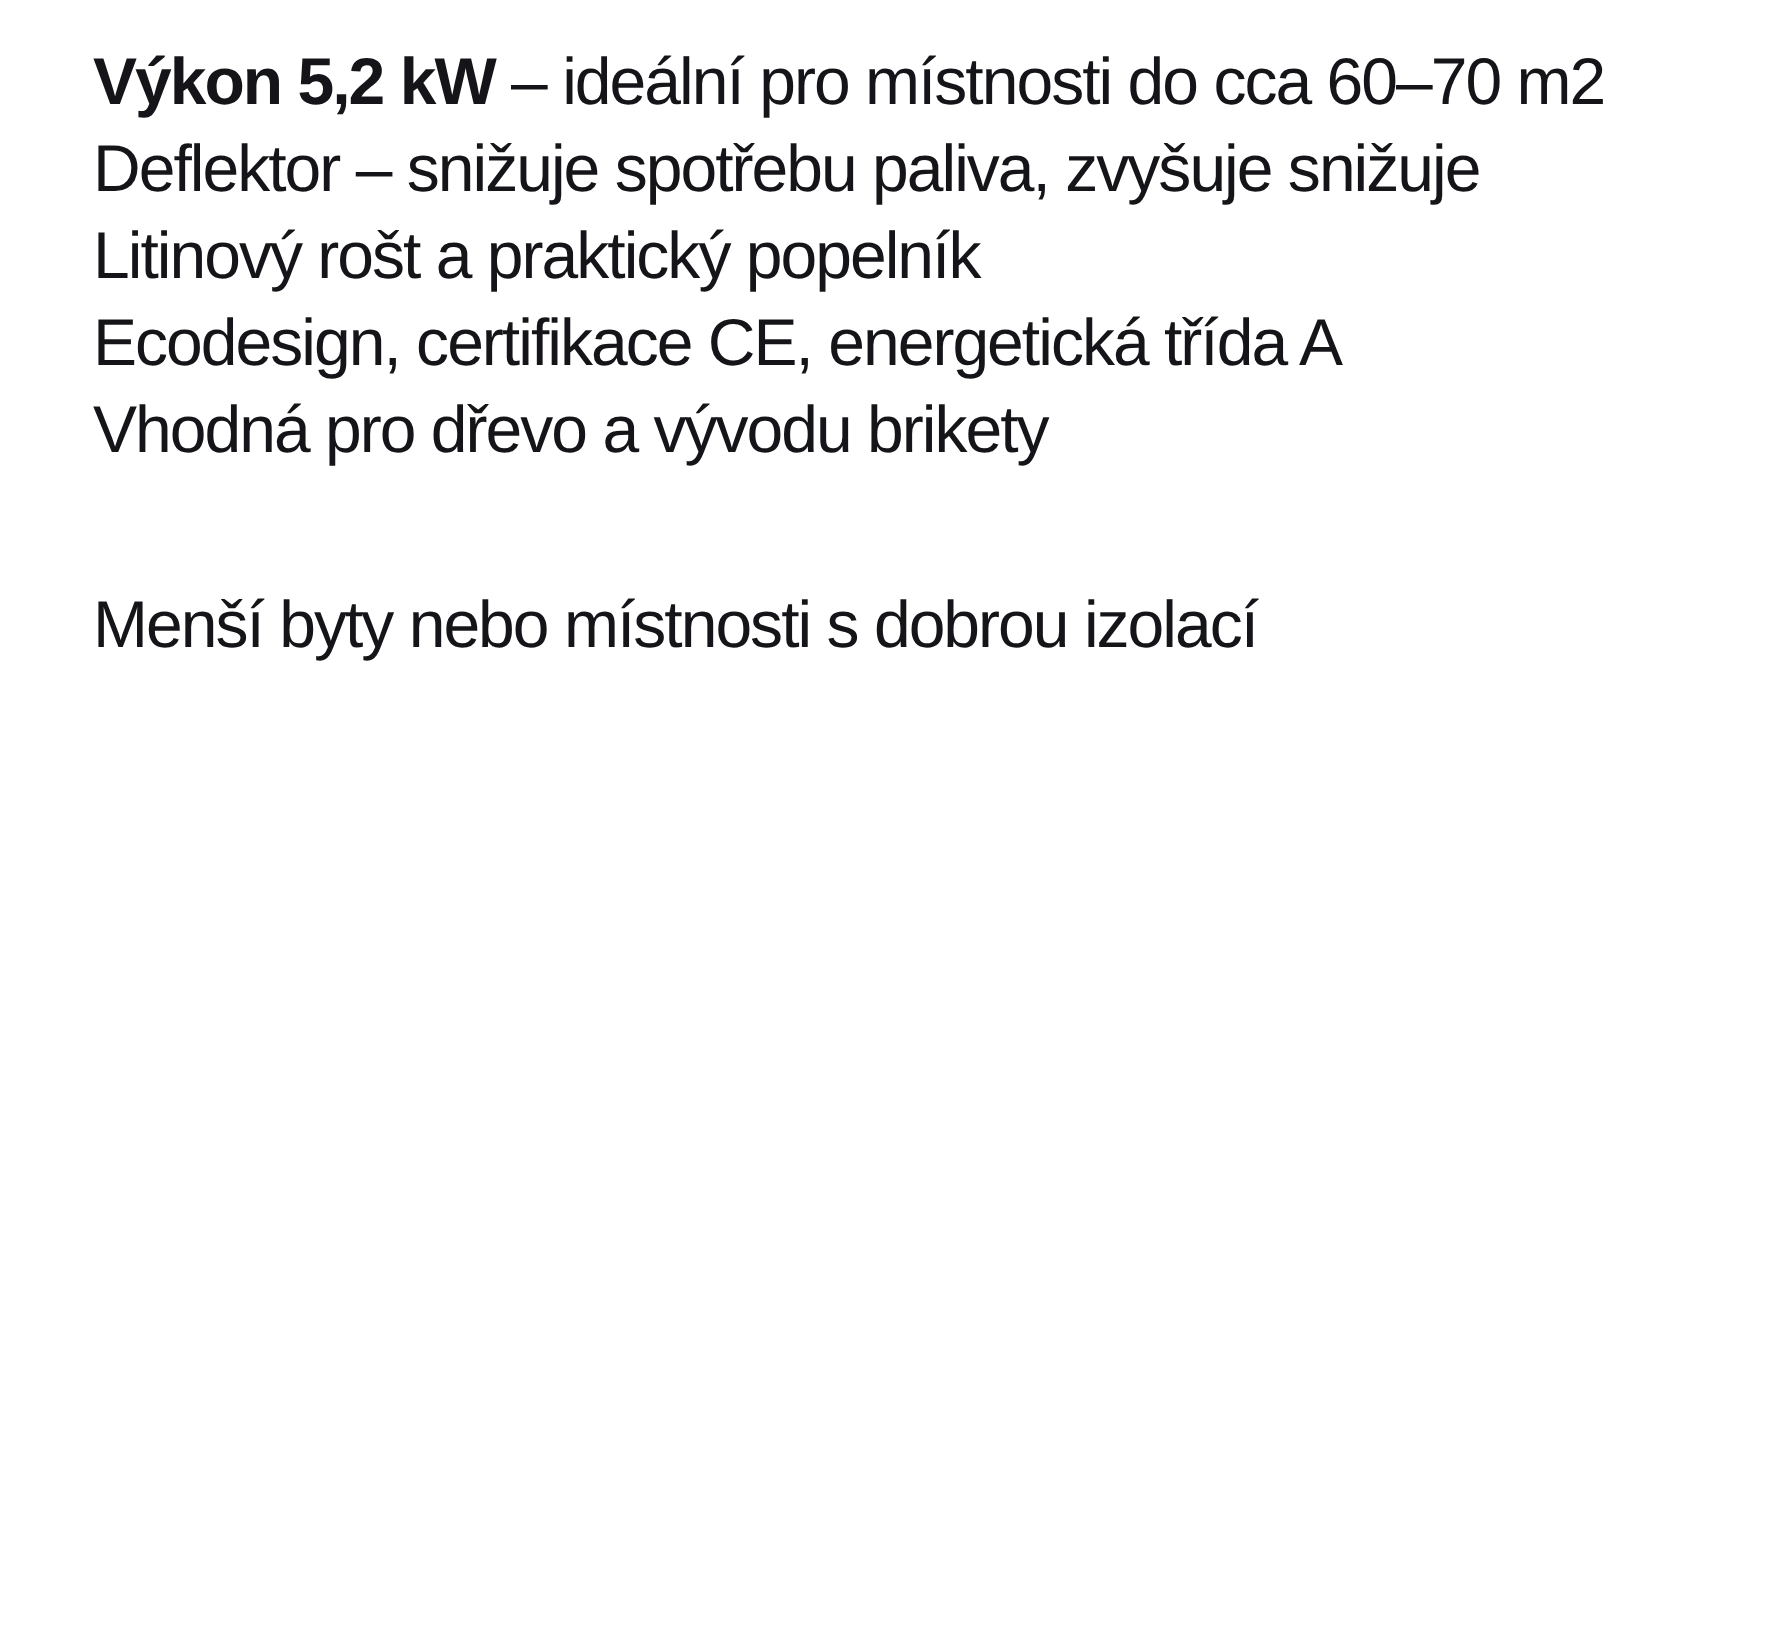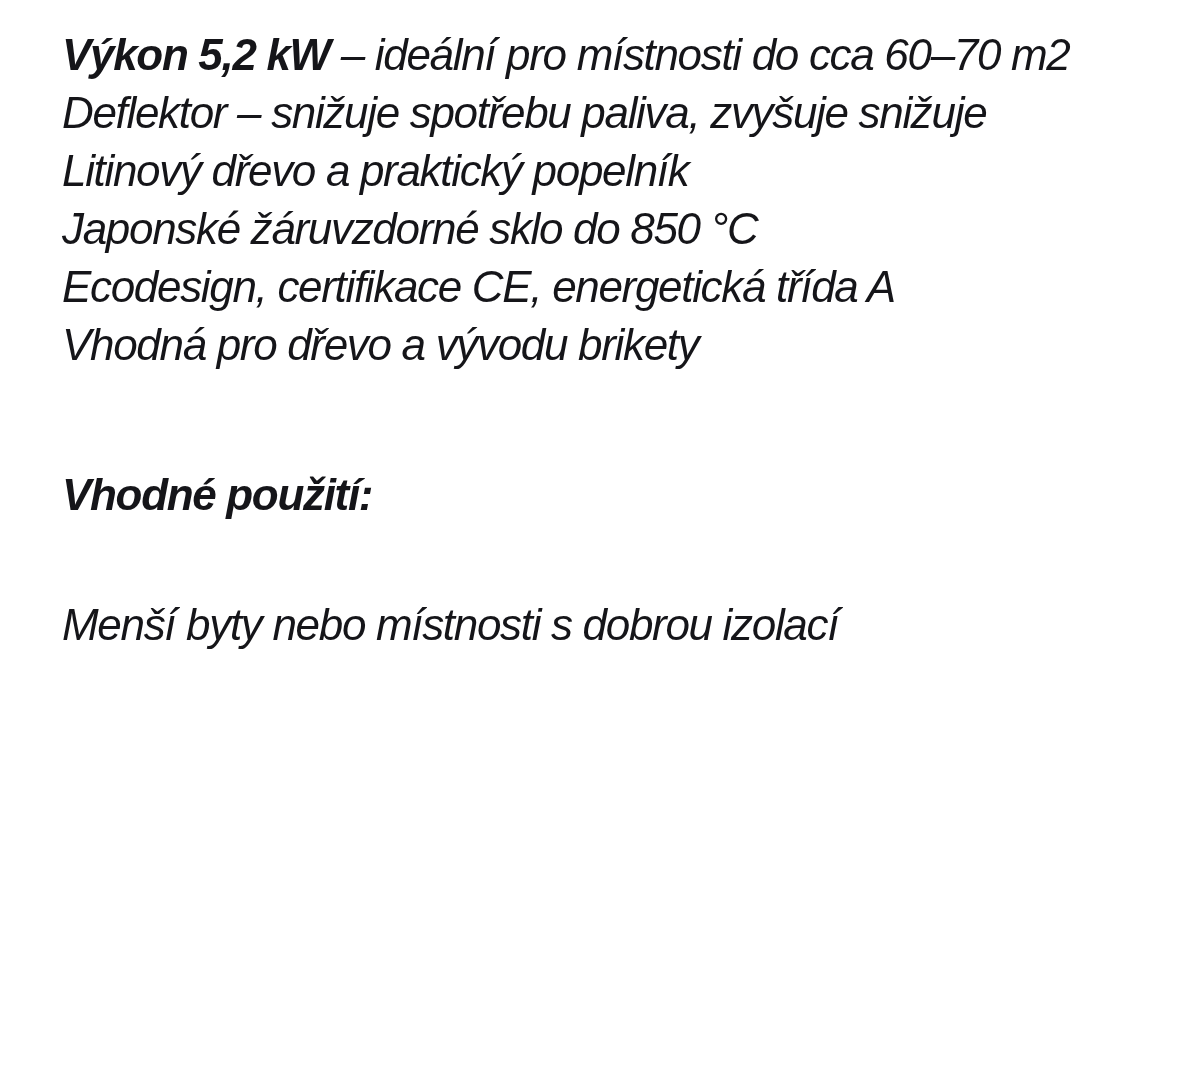--- a/index.html
+++ b/index.html
@@ -16,21 +16,20 @@
     line-height: 58px;
     letter-spacing: -0.03em;
     color: #151519;
     -webkit-font-smoothing: antialiased;
   }
   .content {
     padding: 26px 38px 0 62px;
   }
   .line {
     display: block;
-    font-style: italic;
   }
   .bold {
     font-weight: 700;
   }
   .usage-heading {
     font-weight: 700;
     margin-top: 92px;
   }
   .usage-list {
     margin-top: 72px;
@@ -39,24 +38,22 @@
 </head>
 <body>
 
 <div class="content">
 
   <div class="line">
     <span class="bold">Výkon 5,2 kW</span><span> – ideální pro místnosti do cca 60–70 m2</span>
   </div>
 
   <div class="line">Deflektor – snižuje spotřebu paliva, zvyšuje snižuje</div>
-  <div class="line">Litinový dřevo a praktický popelník</div>
-  <div class="line">Japonské žáruvzdorné sklo do 850 °C</div>
+  <div class="line">Litinový rošt a praktický popelník</div>
   <div class="line">Ecodesign, certifikace CE, energetická třída A</div>
   <div class="line">Vhodná pro dřevo a vývodu brikety</div>
 
-  <div class="line usage-heading">Vhodné použití:</div>
 
   <div class="usage-list">
     <div class="line">Menší byty nebo místnosti s dobrou izolací</div>
   </div>
 
 </div>
 
 </body></html>

